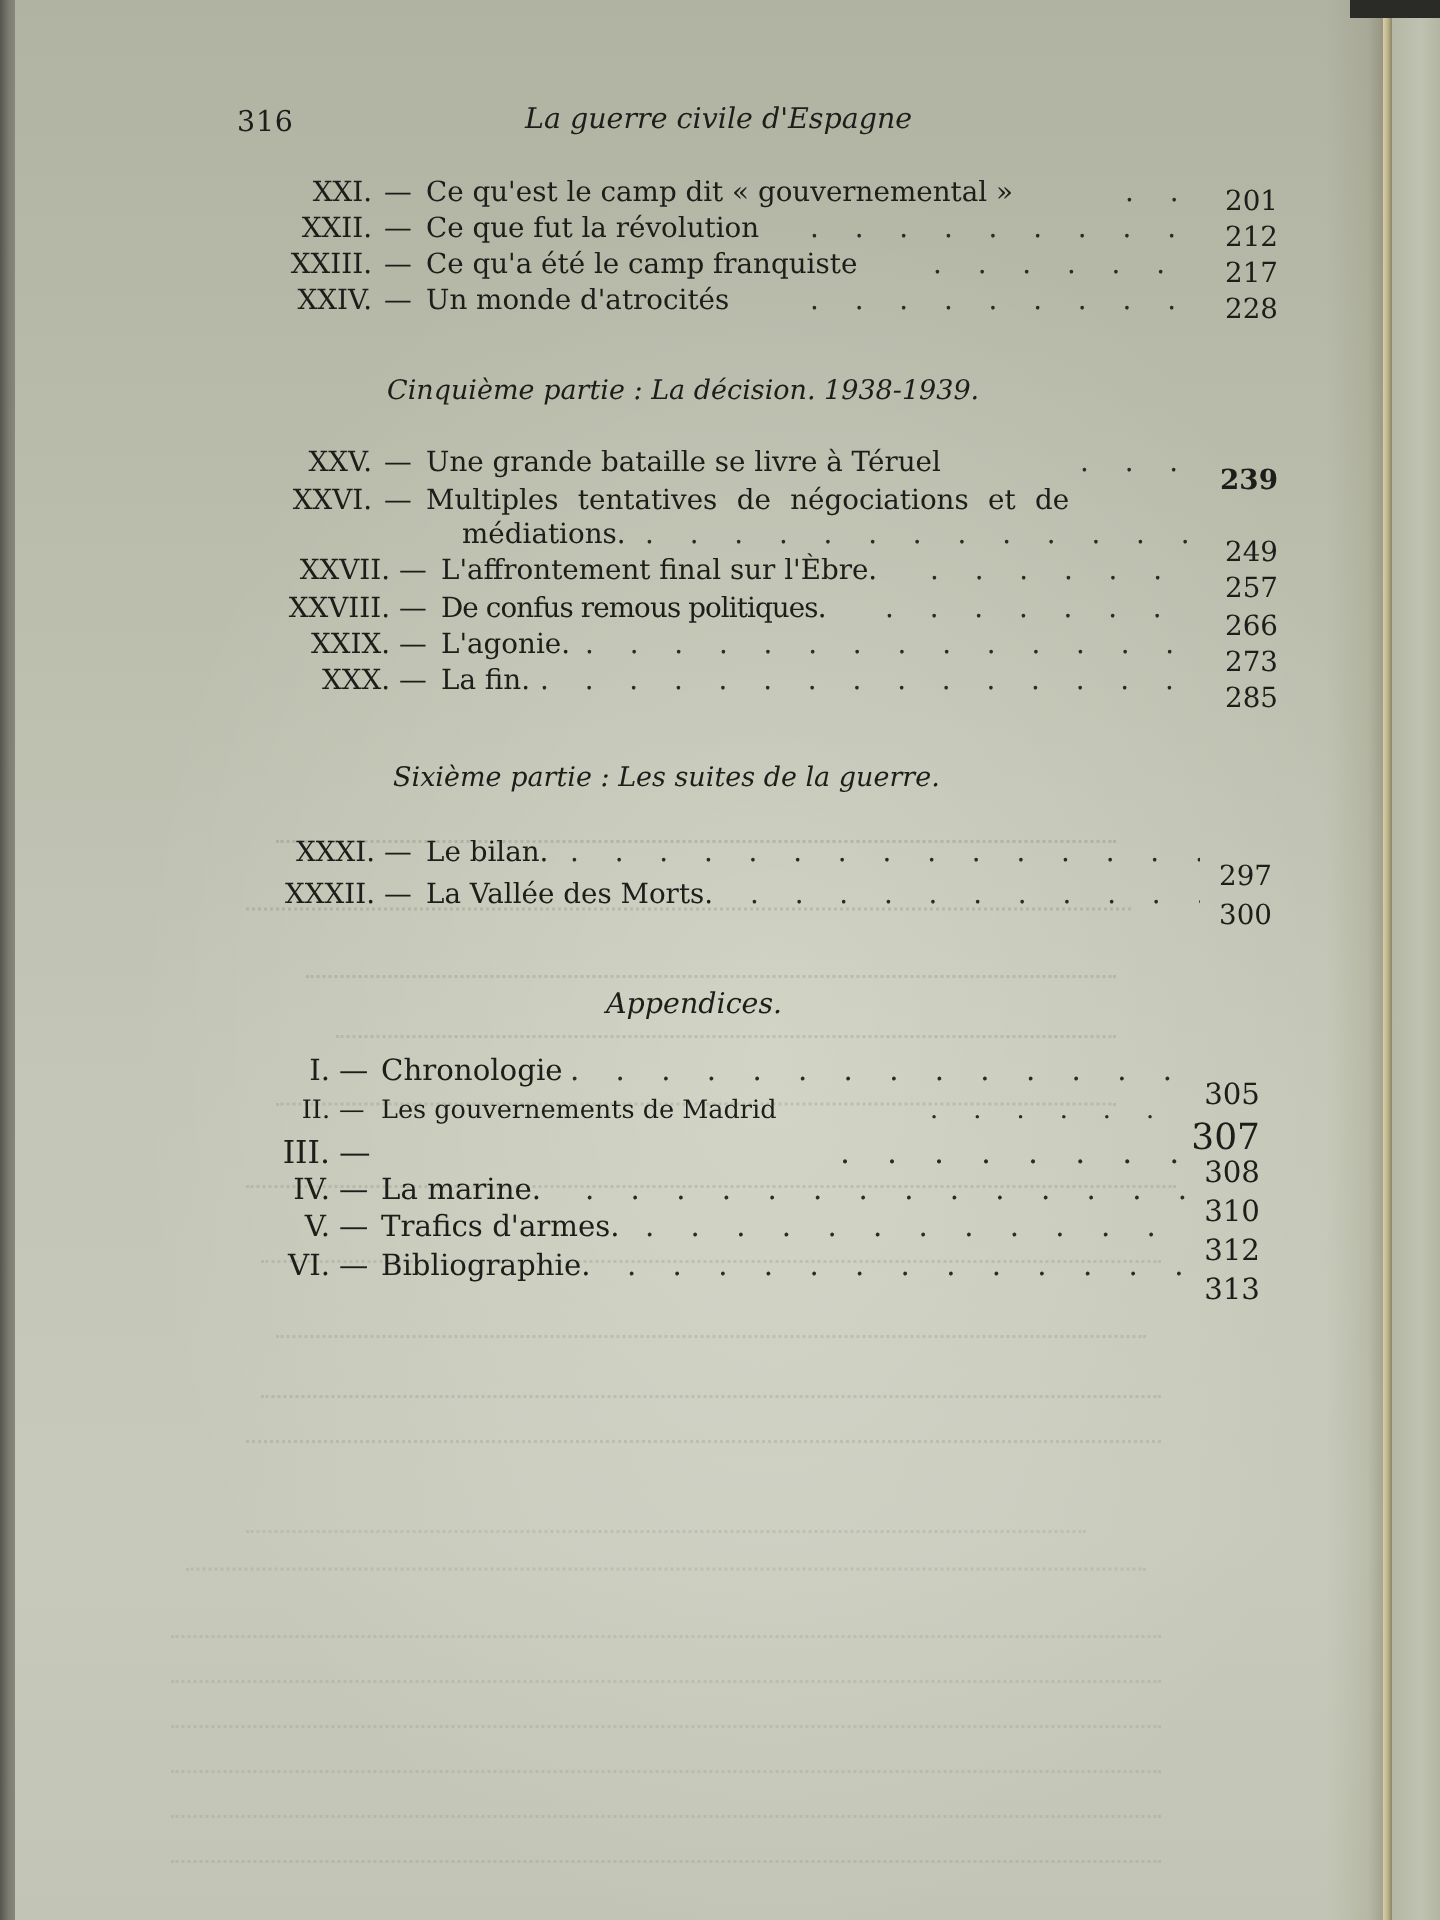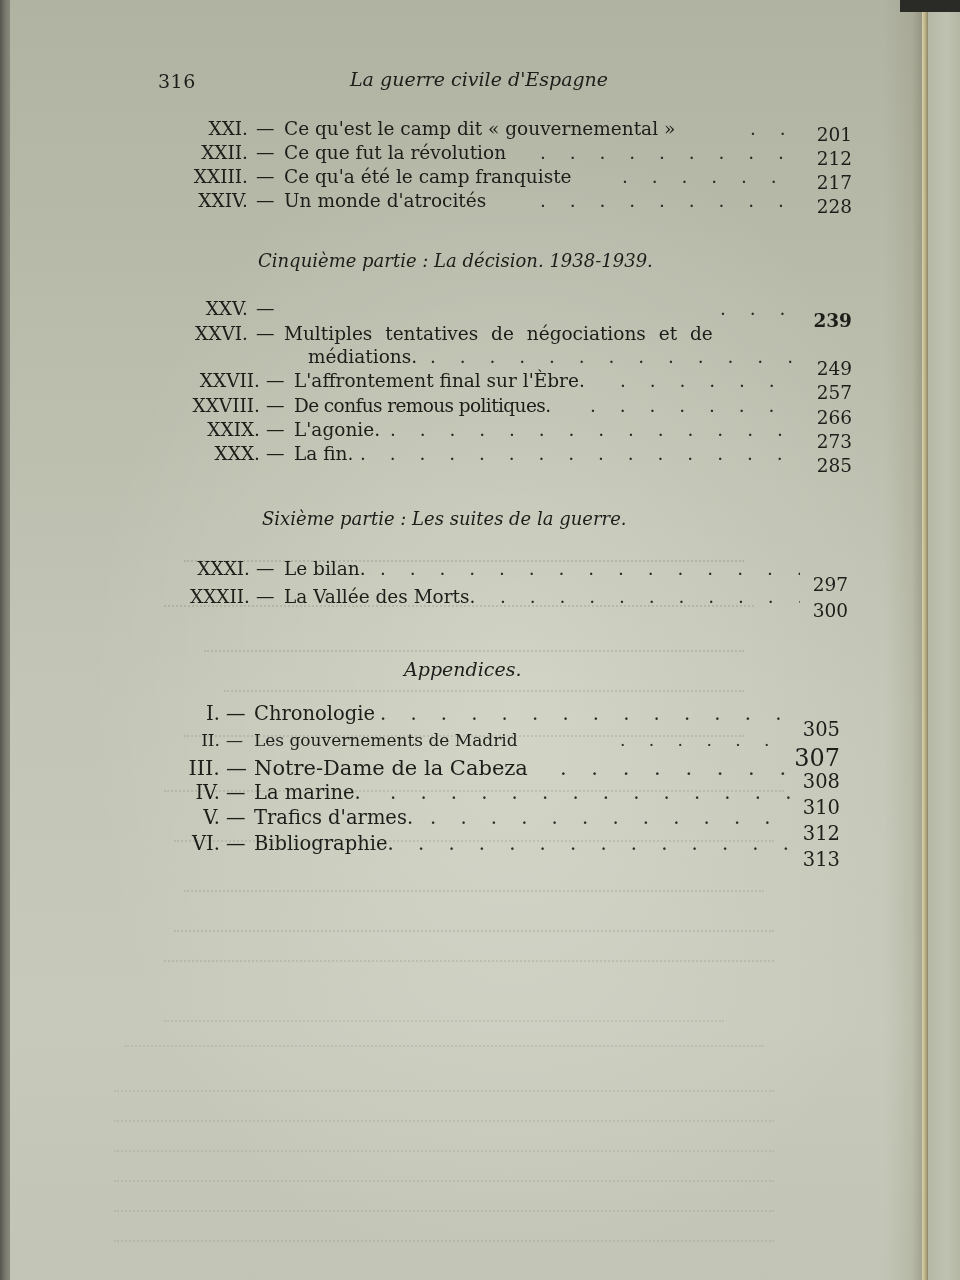--- a/index.html
+++ b/index.html
@@ -199,20 +199,21 @@
       </div>
       <div class="ink page-num" style="left:792px; top:196px;">228</div>
     </div>
 
     <div>
       <div class="ink section-title" style="left:248px; top:250px;">Cinquième partie : La décision. 1938-1939.</div>
 
       <div class="ink toc-row" style="left:0; top:298px; width:900px;">
         <span class="num" style="left:110px; width:128px;">XXV.</span>
         <span class="dash" style="left:246px;">—</span>
+        <span class="title" style="left:274px;">Une grande bataille se livre à Téruel</span>
         <span class="leader" style="left:710px; width:80px;">. . . . . . . . . . . . . . . . . . . . . . . . . . . . . . . . . . . .</span>
       </div>
       <div class="ink page-num" style="left:792px; top:310px;font-weight:bold;">239</div>
 
       <div class="ink toc-row" style="left:0; top:323px; width:900px;">
         <span class="num" style="left:100px; width:138px;">XXVI.</span>
         <span class="dash" style="left:246px;">—</span>
         <span class="title" style="left:274px; word-spacing:7px;">Multiples tentatives de négociations et de</span>
       </div>
       <div class="ink toc-row" style="left:0; top:346px; width:900px;">
@@ -289,21 +290,20 @@
         <span class="num" style="left:140px; width:70px;">II.</span>
         <span class="dash" style="left:216px;">—</span>
         <span class="title" style="left:244px;">Les gouvernements de Madrid</span>
         <span class="leader" style="left:610px; width:170px;">. . . . . . . . . . . . . . . . . . . . . . . . . . . . . . . . . . . .</span>
       </div>
       <div class="ink page-num" style="left:780px; top:744px; font-size:24px;">307</div>
 
       <div class="ink toc-row" style="left:0; top:756px; width:900px; font-size:21px;padding-left:48px;">
         <span class="num" style="left:130px; width:80px;">III.</span>
         <span class="dash" style="left:216px;">—</span>
-        <span class="title" style="left:244px;">Notre-Dame de la Cabeza</span>
         <span class="leader" style="left:550px; width:230px;">. . . . . . . . . . . . . . . . . . . . . . . . . . . . . . . . . . . .</span>
       </div>
       <div class="ink page-num" style="left:780px; top:770px; font-size:19.5px;">308</div>
 
       <div class="ink toc-row" style="left:0; top:781px; width:900px; font-size:19.5px;">
         <span class="num" style="left:130px; width:80px;">IV.</span>
         <span class="dash" style="left:216px;">—</span>
         <span class="title" style="left:244px;">La marine.</span>
         <span class="leader" style="left:380px; width:400px;">. . . . . . . . . . . . . . . . . . . . . . . . . . . . . . . . . . . .</span>
       </div>

